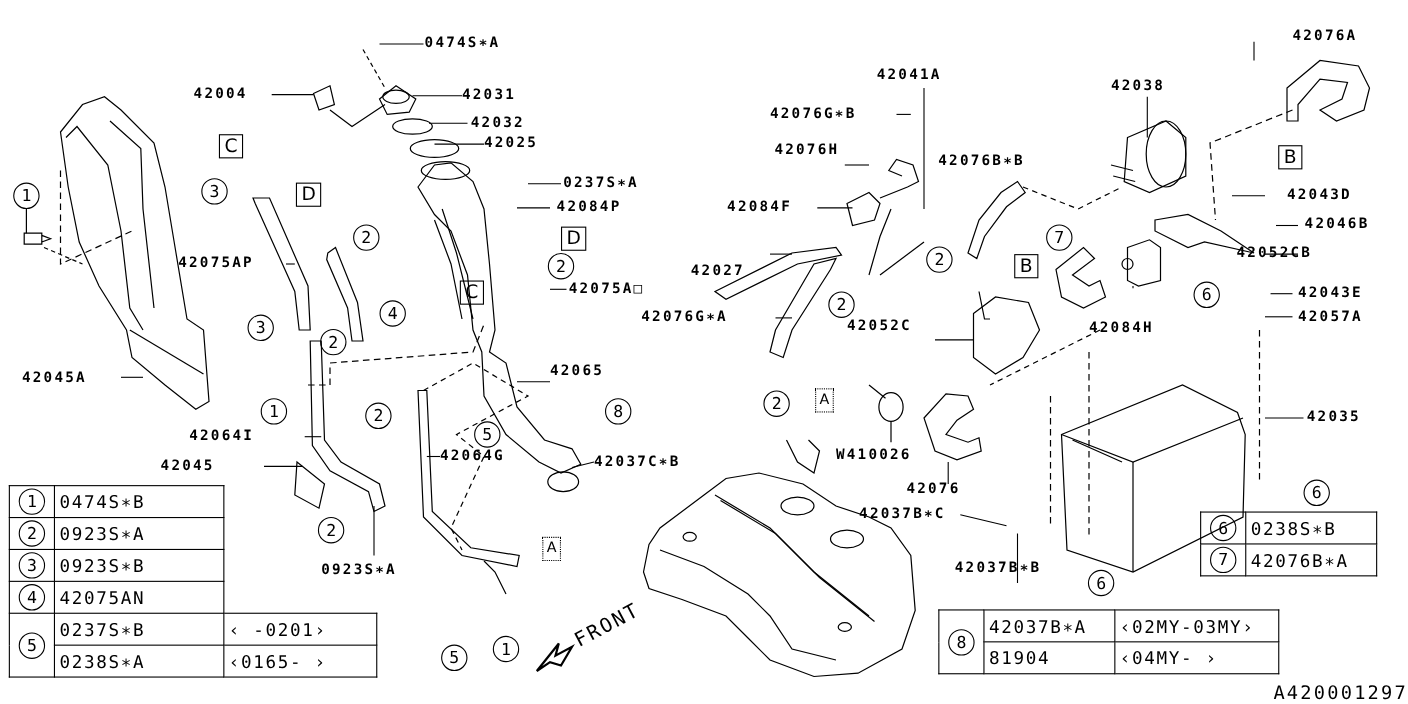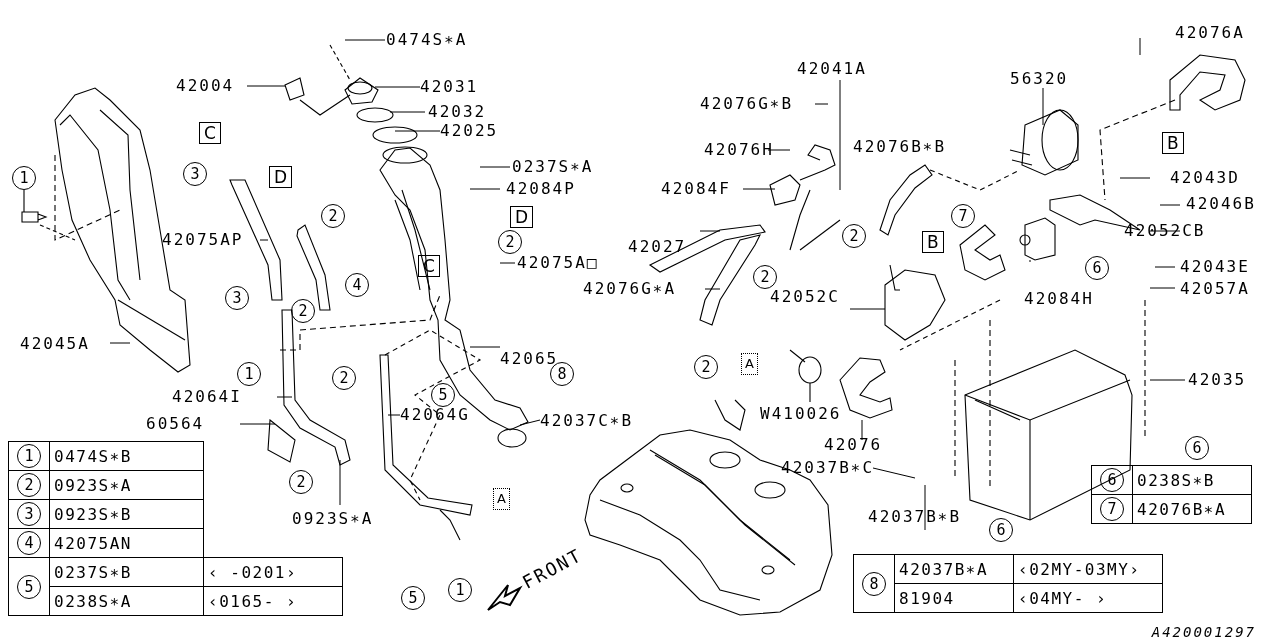--- a/index.html
+++ b/index.html
@@ -1,35 +1,35 @@
 <!DOCTYPE html>
 <html><head>
 <meta charset="utf-8">
 <style>
   html, body { margin:0; padding:0; background:#fff; }
   body { width:1280px; height:640px; position:relative; overflow:hidden;
          font-family:"DejaVu Sans Mono", monospace; color:#000; }
   #art { position:absolute; left:0; top:0; }
   .lbl { position:absolute; font-family:"DejaVu Sans Mono","Liberation Mono",monospace;
-         font-size:16px; letter-spacing:2px; white-space:nowrap; line-height:18px; cursor:pointer; }
+         font-size:13px; letter-spacing:2px; white-space:nowrap; line-height:18px; cursor:pointer;font-weight:bold; }
   .circ { position:absolute; width:22px; height:22px; border:1.3px solid #000; border-radius:50%;
           font-size:15px; line-height:22px; text-align:center; box-sizing:content-box; cursor:pointer;
           font-family:"DejaVu Sans Mono", monospace; }
   .box { position:absolute; border:1.3px solid #000; font-size:17px; line-height:20px;
          padding:0 4px; font-family:"DejaVu Sans", sans-serif; cursor:pointer; }
   .box.dot { border:1px dotted #000; font-size:13px; padding:0 3px; }
   table.leg { position:absolute; border-collapse:collapse; font-family:"DejaVu Sans Mono",monospace;
               font-size:16px; letter-spacing:1.5px; }
   table.leg td { border:1.3px solid #000; height:28px; padding:0 4px; white-space:nowrap; }
   table.leg td.c { text-align:center; width:32px; }
   .lc { display:inline-block; width:22px; height:22px; border:1.2px solid #000; border-radius:50%;
         line-height:22px; text-align:center; font-size:15px; letter-spacing:0; }
   #front { position:absolute; left:520px; top:558px; transform:rotate(-28deg); font-size:18px;
            letter-spacing:2px; font-family:"DejaVu Sans Mono", monospace; }
-  #code { position:absolute; right:24px; bottom:0px; font-size:14px; letter-spacing:2px;font-style:italic; }
+  #code { position:absolute; right:0; bottom:0px; font-size:17px; letter-spacing:2px; }
 </style>
 </head>
 <body>
 
 <svg id="art" width="1280" height="640" viewBox="0 0 1280 640" fill="none" stroke="#000" stroke-width="1.1">
 
   <g>
     <path d="M55 120 L75 95 L95 88 L110 100 L140 130 L150 170 L160 230 L170 290 L185 300 L190 365 L178 372 L150 350 L120 325 L115 300 L90 260 L72 220 L62 170 Z"></path>
     <path d="M60 125 L70 115 L98 150 L110 210 L118 280 L130 300"></path>
     <path d="M118 300 L185 340"></path>
@@ -173,39 +173,39 @@
 <div class="lbl" style="left:176px;top:77px">42004</div>
 <div class="lbl" style="left:420px;top:78px">42031</div>
 <div class="lbl" style="left:428px;top:103px">42032</div>
 <div class="lbl" style="left:440px;top:122px">42025</div>
 <div class="lbl" style="left:512px;top:158px">0237S∗A</div>
 <div class="lbl" style="left:506px;top:180px">42084P</div>
 <div class="lbl" style="left:162px;top:231px">42075AP</div>
 <div class="lbl" style="left:517px;top:254px">42075A□</div>
 <div class="lbl" style="left:20px;top:335px">42045A</div>
 <div class="lbl" style="left:172px;top:388px">42064I</div>
-<div class="lbl" style="left:146px;top:415px">60564</div>
+<div class="lbl" style="left:146px;top:415px">42045</div>
 <div class="lbl" style="left:292px;top:510px">0923S∗A</div>
-<div class="lbl" style="left:500px;top:350px">42065</div>
+<div class="lbl" style="left:500px;top:329px">42065</div>
 <div class="lbl" style="left:400px;top:406px">42064G</div>
 <div class="lbl" style="left:540px;top:412px">42037C∗B</div>
 <div class="lbl" style="left:797px;top:60px">42041A</div>
 <div class="lbl" style="left:700px;top:95px">42076G∗B</div>
-<div class="lbl" style="left:704px;top:141px">42076H</div>
+<div class="lbl" style="left:704px;top:128px">42076H</div>
 <div class="lbl" style="left:661px;top:180px">42084F</div>
 <div class="lbl" style="left:628px;top:238px">42027</div>
 <div class="lbl" style="left:583px;top:280px">42076G∗A</div>
 <div class="lbl" style="left:770px;top:288px">42052C</div>
 <div class="lbl" style="left:760px;top:405px">W410026</div>
 <div class="lbl" style="left:824px;top:436px">42076</div>
 <div class="lbl" style="left:781px;top:459px">42037B∗C</div>
 <div class="lbl" style="left:868px;top:508px">42037B∗B</div>
 <div class="lbl" style="left:853px;top:138px">42076B∗B</div>
-<div class="lbl" style="left:1010px;top:70px">56320</div>
-<div class="lbl" style="left:1024px;top:290px">42084H</div>
+<div class="lbl" style="left:1010px;top:70px">42038</div>
+<div class="lbl" style="left:990px;top:290px">42084H</div>
 <div class="lbl" style="left:1175px;top:24px">42076A</div>
 <div class="lbl" style="left:1170px;top:169px">42043D</div>
 <div class="lbl" style="left:1186px;top:195px">42046B</div>
 <div class="lbl" style="left:1124px;top:222px">42052CB</div>
 <div class="lbl" style="left:1180px;top:258px">42043E</div>
 <div class="lbl" style="left:1180px;top:280px">42057A</div>
 <div class="lbl" style="left:1188px;top:371px">42035</div>
 
 <div class="circ" style="left:12px;top:166px">1</div>
 <div class="circ" style="left:183px;top:162px">3</div>

